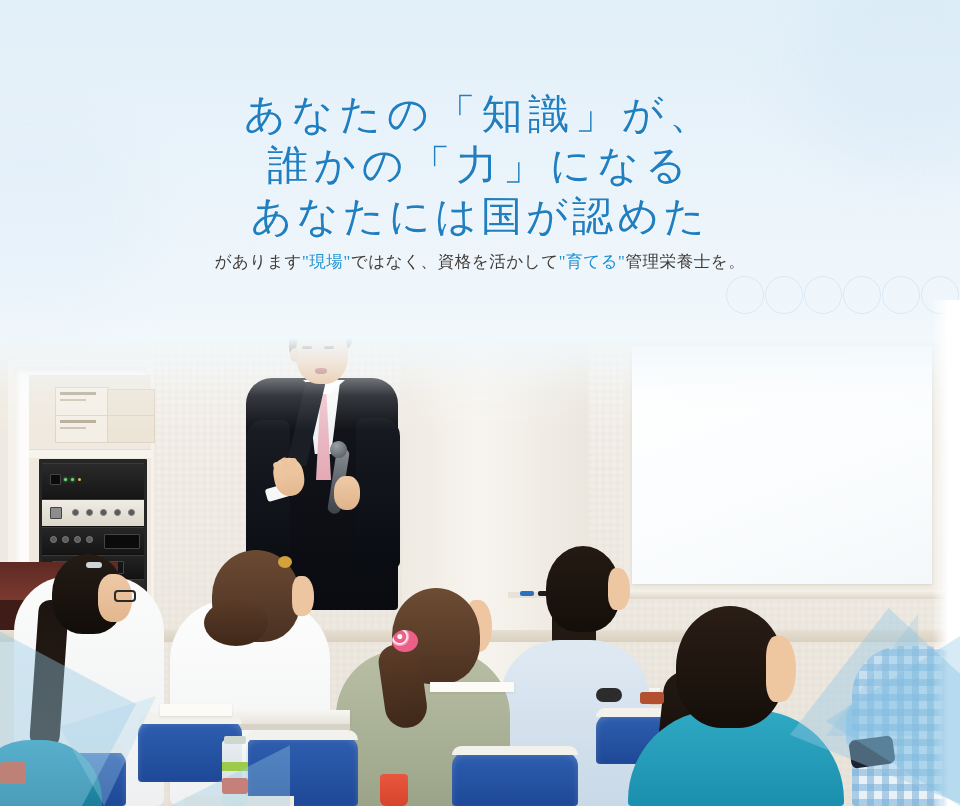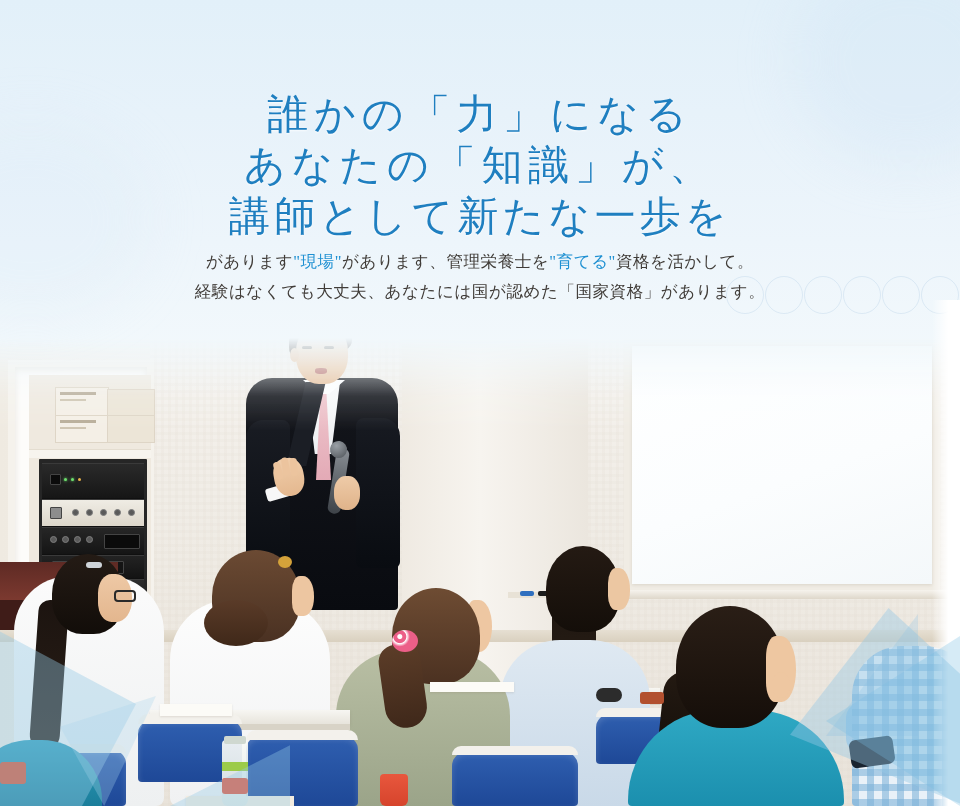--- a/index.html
+++ b/index.html
@@ -446,23 +446,22 @@
   <div class="right-fade"></div>
 
   <div class="tri t1"></div>
   <div class="tri t2"></div>
   <div class="tri t3"></div>
   <div class="tri t4"></div>
   <div class="tri t5"></div>
   <div class="tri t6"></div>
 
   <h1 class="headline">
+    <span class="hl l1">あなたの「知識」が、</span>
     <span class="hl l2">誰かの「力」になる</span>
-    <span class="hl l1">あなたの「知識」が、</span>
-    <span class="hl l3">講師として新たな一歩を</span>
+    <span class="hl l3">あなたには国が認めた</span>
   </h1>
 
   <div class="subtitle">
-    <span class="sl"><span>があります</span><span class="hi">"現場"</span><span>があります、管理栄養士を</span><span class="hi">"育てる"</span><span>資格を活かして。</span></span>
-    <span class="sl">経験はなくても大丈夫、あなたには国が認めた「国家資格」があります。</span>
+    <span class="sl"><span>があります</span><span class="hi">"現場"</span><span>ではなく、資格を活かして</span><span class="hi">"育てる"</span><span>管理栄養士を。</span></span>
   </div>
 
 </div>
 
 </body></html>

